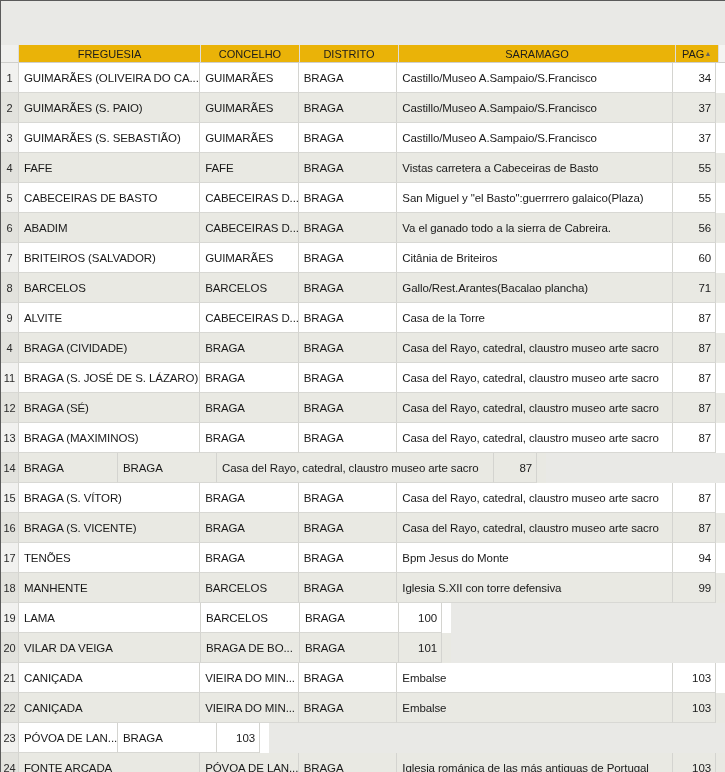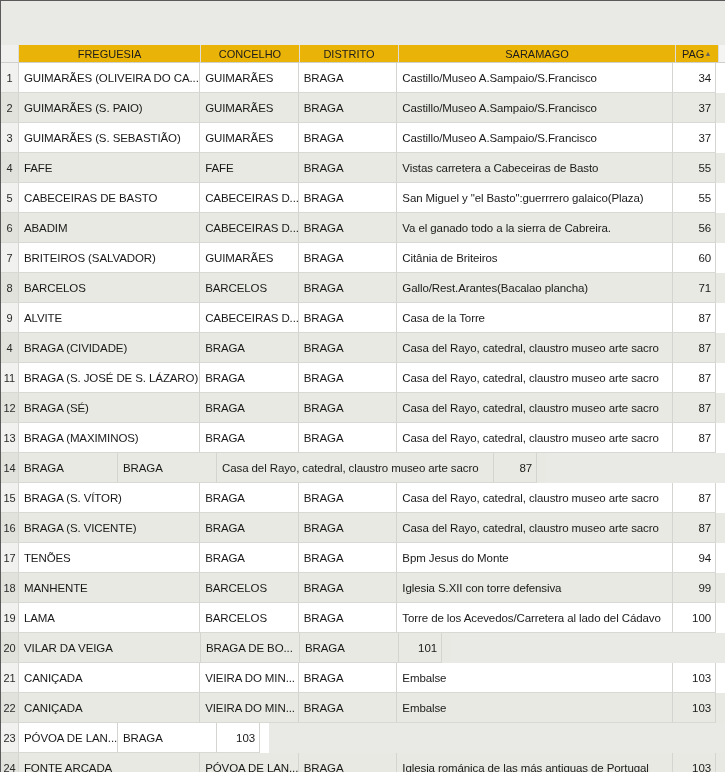--- a/index.html
+++ b/index.html
@@ -234,21 +234,20 @@
       <div class="cell w-dist">BRAGA</div>
       <div class="cell w-sara">Iglesia S.XII con torre defensiva</div>
       <div class="cell pag w-pag">99</div>
       <div class="cell fill"></div>
     </div>
       <div class="row a">
       <div class="cell num w-num">19</div>
       <div class="cell w-freg">LAMA</div>
       <div class="cell w-conc">BARCELOS</div>
       <div class="cell w-dist">BRAGA</div>
-      <div class="cell w-sara">Torre de los Acevedos/Carretera al lado del Cádavo</div>
       <div class="cell pag w-pag">100</div>
       <div class="cell fill"></div>
     </div>
       <div class="row b">
       <div class="cell num w-num">20</div>
       <div class="cell w-freg">VILAR DA VEIGA</div>
       <div class="cell w-conc">BRAGA DE BO...</div>
       <div class="cell w-dist">BRAGA</div>
       <div class="cell pag w-pag">101</div>
       <div class="cell fill"></div>

